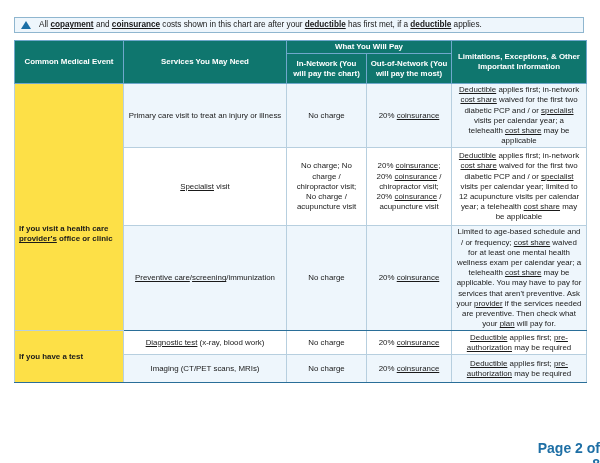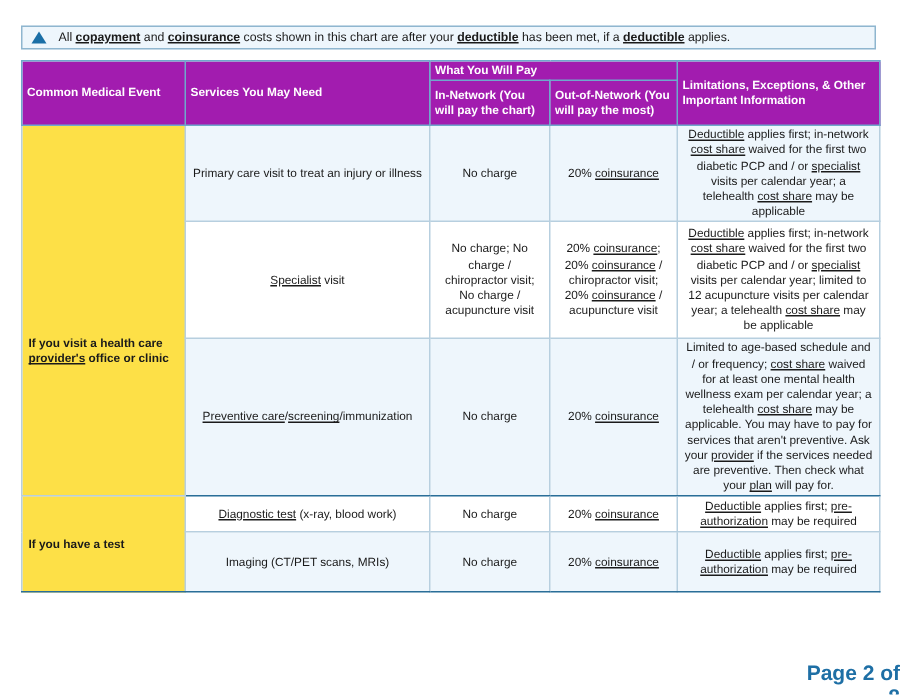--- a/index.html
+++ b/index.html
@@ -18,21 +18,21 @@
     border-left: 5px solid transparent; border-right: 5px solid transparent;
     border-bottom: 8px solid #1b6fa6; position: relative;
   }
   .notice b u { font-weight: bold; }
   table.sbc {
     position: absolute; left: 14px; top: 40px; width: 572px;
     border-collapse: collapse; table-layout: fixed;
     font-size: 7.9px; line-height: 10.2px;
   }
   table.sbc th {
-    background: #a21caf; color: #ffffff; font-weight: bold; text-align: left;
+    background: #0f766e; color: #ffffff; font-weight: bold; text-align: center;
     border: 1px solid #6fa8cc; padding: 1px 3px; vertical-align: middle;
   }
   table.sbc td {
     border: 1px solid #b7cfdf; padding: 1px 4px; vertical-align: middle;
     text-align: center;
   }
   td.event {
     background: #fde047; font-weight: bold; text-align: left !important;
     border-left: 1px solid #b7cfdf;
   }
@@ -44,21 +44,21 @@
     position: absolute; left: 530px; top: 440px;
     font-size: 14px; font-weight: bold; color: #1e6fa5; text-align: right;
   }
 </style>
 </head>
 <body>
 
 <div class="notice">
   <span class="warn"></span>
   <span>
-    <span>All </span><b><u>copayment</u></b><span> and </span><b><u>coinsurance</u></b><span> costs shown in this chart are after your </span><b><u>deductible</u></b><span> has been met, if a </span><b><u>deductible</u></b><span> applies.</span>
+    <span>All </span><b><u>copayment</u></b><span> and </span><b><u>coinsurance</u></b><span> costs shown in this chart are after your </span><b><u>deductible</u></b><span> has first met, if a </span><b><u>deductible</u></b><span> applies.</span>
   </span>
 </div>
 
 <table class="sbc">
   <colgroup>
     <col style="width:109px">
       <col style="width:163px">
       <col style="width:80px">
       <col style="width:85px">
       <col style="width:135px">
@@ -99,21 +99,21 @@
       <td><span>Limited to age-based schedule and / or frequency; </span><u>cost share</u><span> waived for at least one mental health wellness exam per calendar year; a telehealth </span><u>cost share</u><span> may be applicable. You may have to pay for services that aren't preventive. Ask your </span><u>provider</u><span> if the services needed are preventive. Then check what your </span><u>plan</u><span> will pay for.</span></td>
     </tr>
 
     <tr style="height:24px">
       <td class="event" rowspan="2" style="border-bottom:1.5px solid #2a6e98;">If you have a test</td>
       <td class="svc"><u>Diagnostic test</u><span> (x-ray, blood work)</span></td>
       <td>No charge</td>
       <td><span>20% </span><u>coinsurance</u></td>
       <td><u>Deductible</u><span> applies first; </span><u>pre-authorization</u><span> may be required</span></td>
     </tr>
-    <tr class="alt group-end" style="height:40px">
+    <tr class="alt group-end" style="height:28px">
       <td class="svc">Imaging (CT/PET scans, MRIs)</td>
       <td>No charge</td>
       <td><span>20% </span><u>coinsurance</u></td>
       <td><u>Deductible</u><span> applies first; </span><u>pre-authorization</u><span> may be required</span></td>
     </tr>
   </tbody>
 </table>
 
 <div class="footer">Page 2 of 8</div>
 

